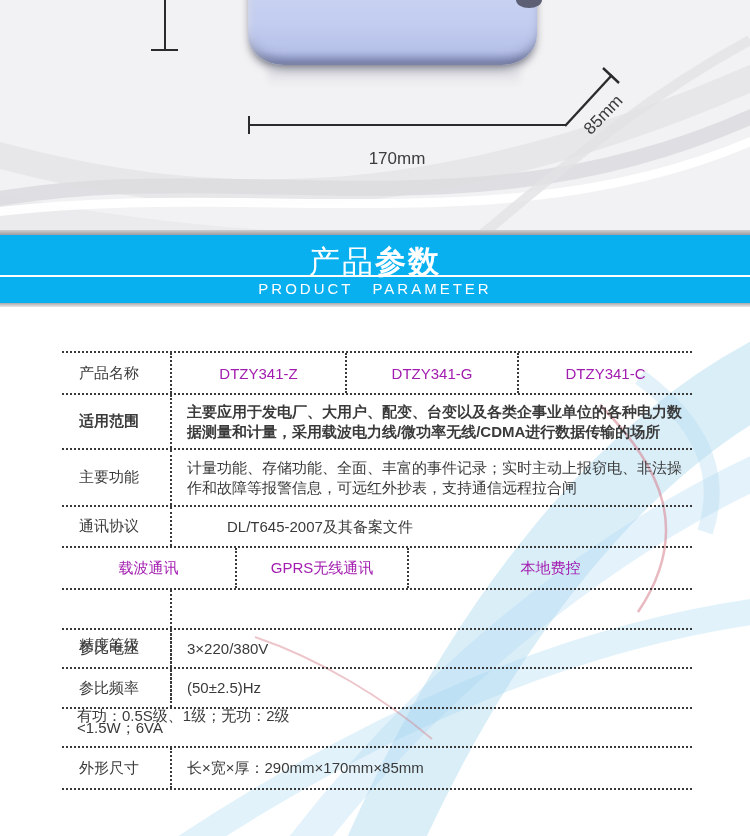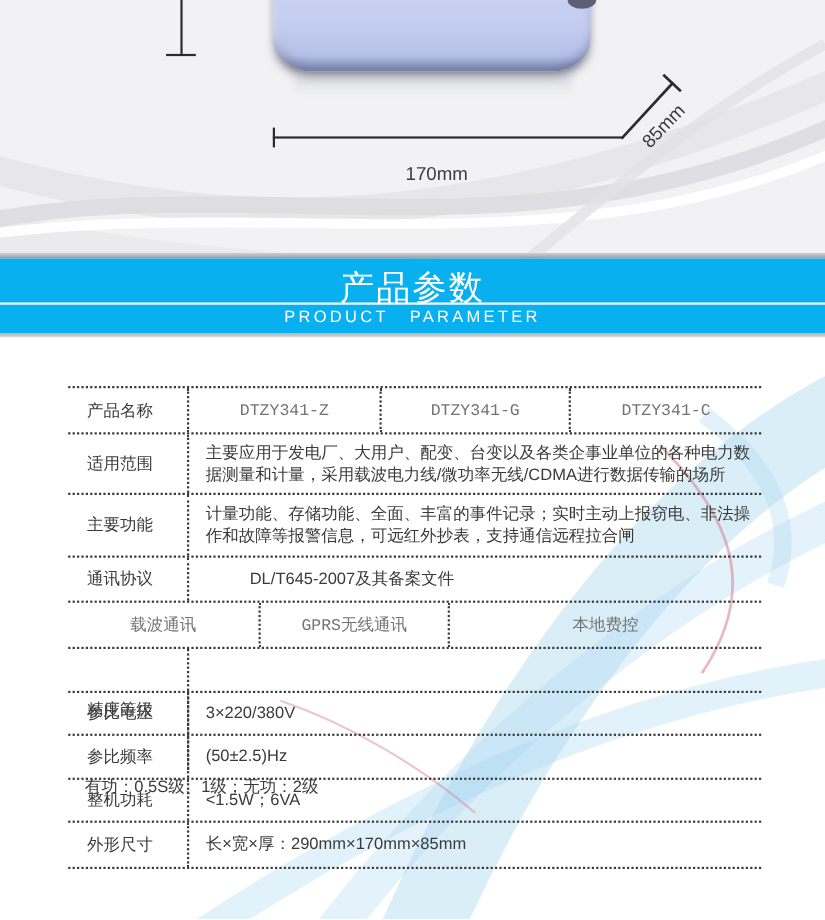--- a/index.html
+++ b/index.html
@@ -20,44 +20,44 @@
   .dim-line { position:absolute; background:#2b2b2b; }
   .dim-label { position:absolute; color:#3c3c3c; font-size:17px; }
   .dim-label-rot { transform:rotate(-46deg); }
 
   
   .strip-top { position:absolute; left:0; top:230px; width:750px; height:5px;
                background:linear-gradient(180deg,#cfcfd2,#9c9ca0); }
   .banner { position:absolute; left:0; top:235px; width:750px; height:68px; background:#09b0f0; text-align:center; }
   .banner-title { padding-top:6px; color:#fff; font-size:31px; letter-spacing:2px; }
   .banner-title .t1 { font-weight:400; }
-  .banner-title .t2 { font-weight:400; }
+  .banner-title .t2 { font-weight:700; }
   .banner-rule { position:absolute; left:0; top:40px; width:750px; height:2px; background:#fff; }
   .banner-sub { position:absolute; left:0; top:45px; width:750px; text-align:center;
                 color:#fff; font-size:15px; letter-spacing:3px; word-spacing:12px; }
   .strip-bottom { position:absolute; left:0; top:303px; width:750px; height:4px;
                   background:linear-gradient(180deg,#a9a9ad,#e8e8ea); }
 
   
   .params { position:absolute; left:0; top:307px; width:750px; height:529px; background:#fff; overflow:hidden; }
   .params svg.waves { position:absolute; left:0; top:0; }
 
   .spec-table { position:absolute; left:62px; top:44px; width:630px; border-top:2px dotted #3a3a3a; }
   .row { display:flex; border-bottom:2px dotted #3a3a3a; align-items:stretch; }
   .cell-label { width:110px; flex:0 0 110px; border-right:2px dotted #3a3a3a;
                 display:flex; align-items:center; padding-left:17px;
                 color:#3a3a3a; font-size:15px; }
   .cell-text { flex:1; display:flex; align-items:center; padding:6px 10px 6px 15px;
                color:#3a3a3a; font-size:15px; line-height:20px; }
   .cell-3 { flex:1; display:flex; }
-  .vcell { display:flex; align-items:center; justify-content:center; color:#737373; font-size:15px;font-family:Liberation Mono, monospace; }
+  .vcell { display:flex; align-items:center; justify-content:center; color:#a21caf; font-size:15px; }
   .vcell.c1 { width:173px; }
   .vcell.c2 { width:172px; border-left:2px dotted #3a3a3a; }
   .vcell.c3 { flex:1; border-left:2px dotted #3a3a3a; }
-  .h-r1 { height:42px; } .h-r2 { height:55px; } .h-r3 { height:57px; } .h-r4 { height:41px;gap:40px; }
+  .h-r1 { height:42px; } .h-r2 { height:55px;font-weight:bold; } .h-r3 { height:57px; } .h-r4 { height:41px;gap:40px; }
   .h-r5 { height:42px; } .h-r6 { height:40px;flex-direction:column; } .h-r7 { height:39px; } .h-r8 { height:40px; }
   .h-r9 { height:39px; } .h-r10 { height:42px; }
 </style>
 </head>
 <body>
 
 <div class="page">
 
   <div class="hero">
     <svg class="waves" width="750" height="235" viewBox="0 0 750 235">
@@ -147,21 +147,20 @@
         <div class="cell-label">参比电压</div>
         <div class="cell-text">3×220/380V</div>
       </div>
 
       <div class="row h-r8">
         <div class="cell-label">参比频率</div>
         <div class="cell-text">(50±2.5)Hz</div>
       </div>
 
       <div class="row h-r9">
-        <div class="cell-label">整机功耗</div>
         <div class="cell-text">&lt;1.5W；6VA</div>
       </div>
 
       <div class="row h-r10">
         <div class="cell-label">外形尺寸</div>
         <div class="cell-text">长×宽×厚：290mm×170mm×85mm</div>
       </div>
 
     </div>
   </div>

